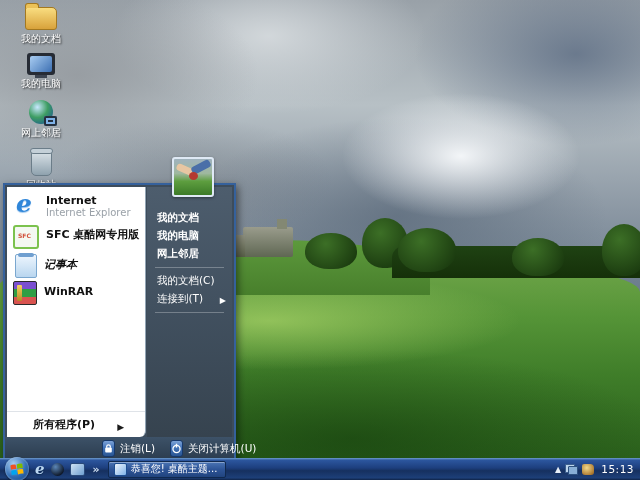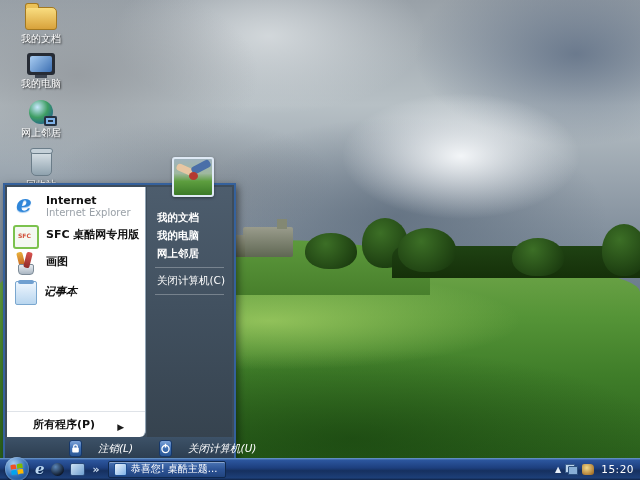--- a/index.html
+++ b/index.html
@@ -102,21 +102,21 @@
   .arrow-r-w::before{content:"▶";font-size:8px;color:#fff;}
 
   .sm-right{position:absolute;left:142px;top:2px;right:2px;bottom:23px;
     background:linear-gradient(180deg,#4d5d6d 0%,#41505f 50%,#36434f 100%);padding-top:22px;box-sizing:border-box;}
   .sm-ritem{display:flex;align-items:center;height:18px;padding:0 6px 0 10px;color:#fff;font-size:10.5px;white-space:nowrap;}
   .sm-ritem.bold{font-weight:bold;}
   .sm-ritem .grow{flex:1;}
   .sm-sep{height:1px;margin:4px 8px;background:rgba(255,255,255,.28);}
 
   .sm-bottom{position:absolute;left:0;right:0;bottom:0;height:23px;
-    background:linear-gradient(180deg,#3d5268,#2b3c4e);display:flex;align-items:center;gap:16px;padding-left:64px;box-sizing:border-box;font-style:italic;}
+    background:linear-gradient(180deg,#3d5268,#2b3c4e);display:flex;align-items:center;gap:5px;padding-left:97px;box-sizing:border-box;}
   .sm-btn{width:28px;height:15px;border-radius:3px;border:1px solid #16386b;
     background:linear-gradient(180deg,#7da3d8 0%,#4273b8 45%,#2a5693 100%);
     display:flex;align-items:center;justify-content:center;}
   .sm-btn svg{display:block;}
   .sm-bottom .blbl{color:#fff;font-size:10.5px;margin-right:10px;white-space:nowrap;}
 
   .avatar{position:absolute;left:172px;top:157px;width:38px;height:36px;z-index:21;
     border:2px solid #dfe9f5;border-radius:3px;box-shadow:0 1px 3px rgba(0,0,0,.4);
     background:linear-gradient(180deg,#9fb2bd 0%,#9fb89f 40%,#5d9e3f 62%,#3c7a28 100%);overflow:hidden;}
   .avatar .arm1{position:absolute;left:2px;top:8px;width:22px;height:7px;background:#e7c6a2;transform:rotate(24deg);border-radius:3px;}
@@ -201,43 +201,46 @@
         <div class="pico ico-ie"></div>
         <div>
           <div class="txt">Internet</div>
           <div class="txt sub">Internet Explorer</div>
         </div>
       </div>
       <div class="sm-item">
         <div class="pico ico-sfc"></div>
         <div class="txt">SFC 桌酷网专用版</div>
       </div>
-      <div class="sm-item">
-        <div class="pico ico-paint">
-            <div class="cup"></div>
-          </div>
-        <div class="txt">画图</div>
-      </div>
       <div class="sm-item" style="margin-top:3px;font-style:italic;">
         <div class="pico ico-note"></div>
         <div class="txt">记事本</div>
+      </div>
+      <div class="sm-item">
+        <div class="pico ico-rar"></div>
+        <div class="txt">WinRAR</div>
       </div>
 
       <div class="sm-allprog">
         <span class="txt">所有程序(P)</span>
         <span class="arrow-r"></span>
       </div>
     </div>
 
     <div class="sm-right">
       <div class="sm-ritem bold">我的文档</div>
       <div class="sm-ritem bold">我的电脑</div>
       <div class="sm-ritem bold">网上邻居</div>
       <div class="sm-sep"></div>
-      <div class="sm-ritem">关闭计算机(C)</div>
+      <div class="sm-ritem">我的文档(C)</div>
+      <div class="sm-ritem">
+        <span>连接到(T)</span>
+        <span class="grow"></span>
+        <span class="arrow-r-w"></span>
+      </div>
       <div class="sm-sep"></div>
     </div>
 
     <div class="sm-bottom">
       <div class="sm-btn">
         <svg width="11" height="11" viewBox="0 0 12 12">
           <path d="M4 5.2V4a2 2 0 0 1 4 0v1.2" stroke="#fff" stroke-width="1.4" fill="none"></path>
           <rect x="2.4" y="5" width="7.2" height="5.4" rx="1" fill="#fff"></rect>
         </svg>
       </div>
@@ -270,17 +273,17 @@
       <span class="ql-chev">»</span>
     </div>
     <div class="task-btn">
       <span class="tico"></span>
       <span class="ttxt">恭喜您! 桌酷主题...</span>
     </div>
     <div class="tray">
       <span class="tray-arrow">▲</span>
       <span class="tray-net"></span>
       <span class="tray-theme"></span>
-      <span class="clock">15:20</span>
+      <span class="clock">15:13</span>
     </div>
   </div>
 
 </div>
 
 </body></html>

